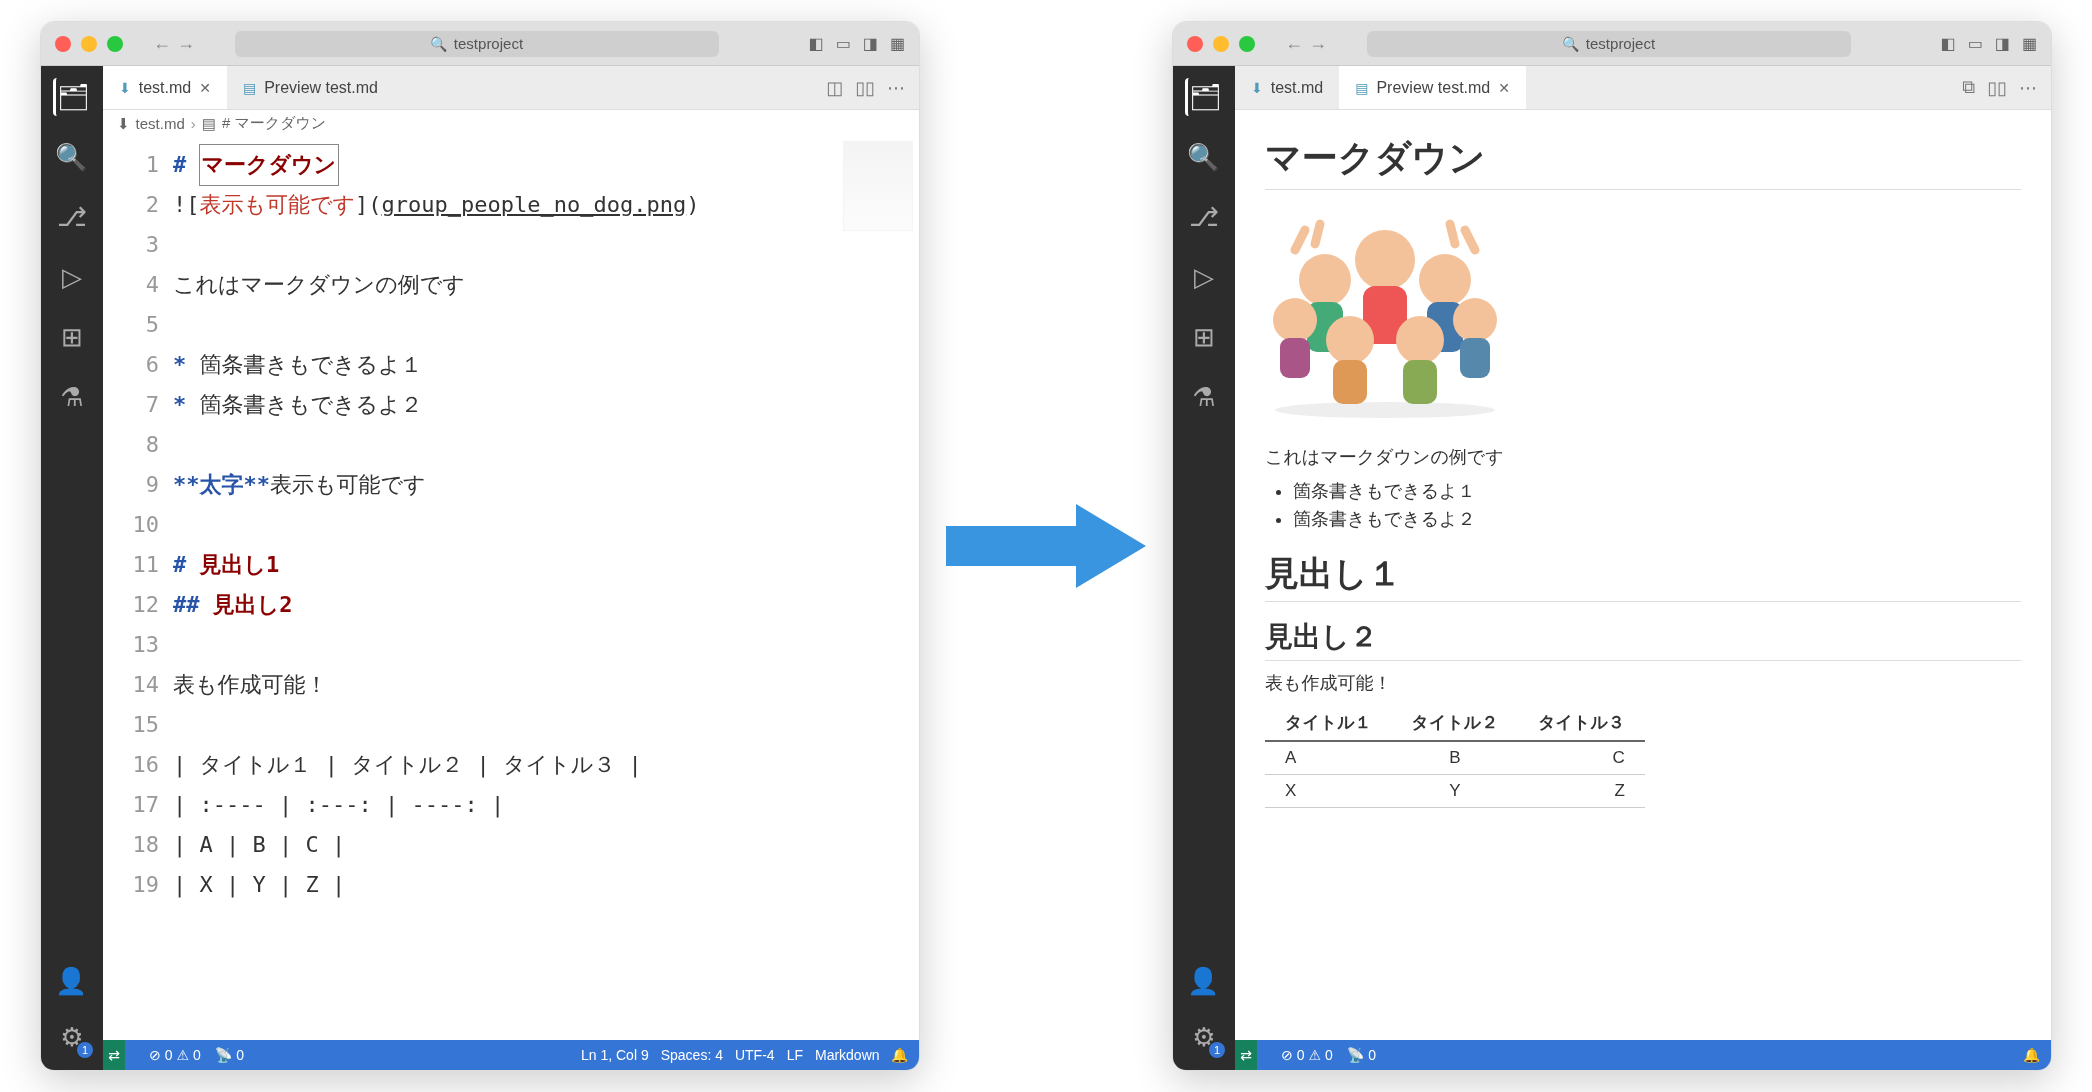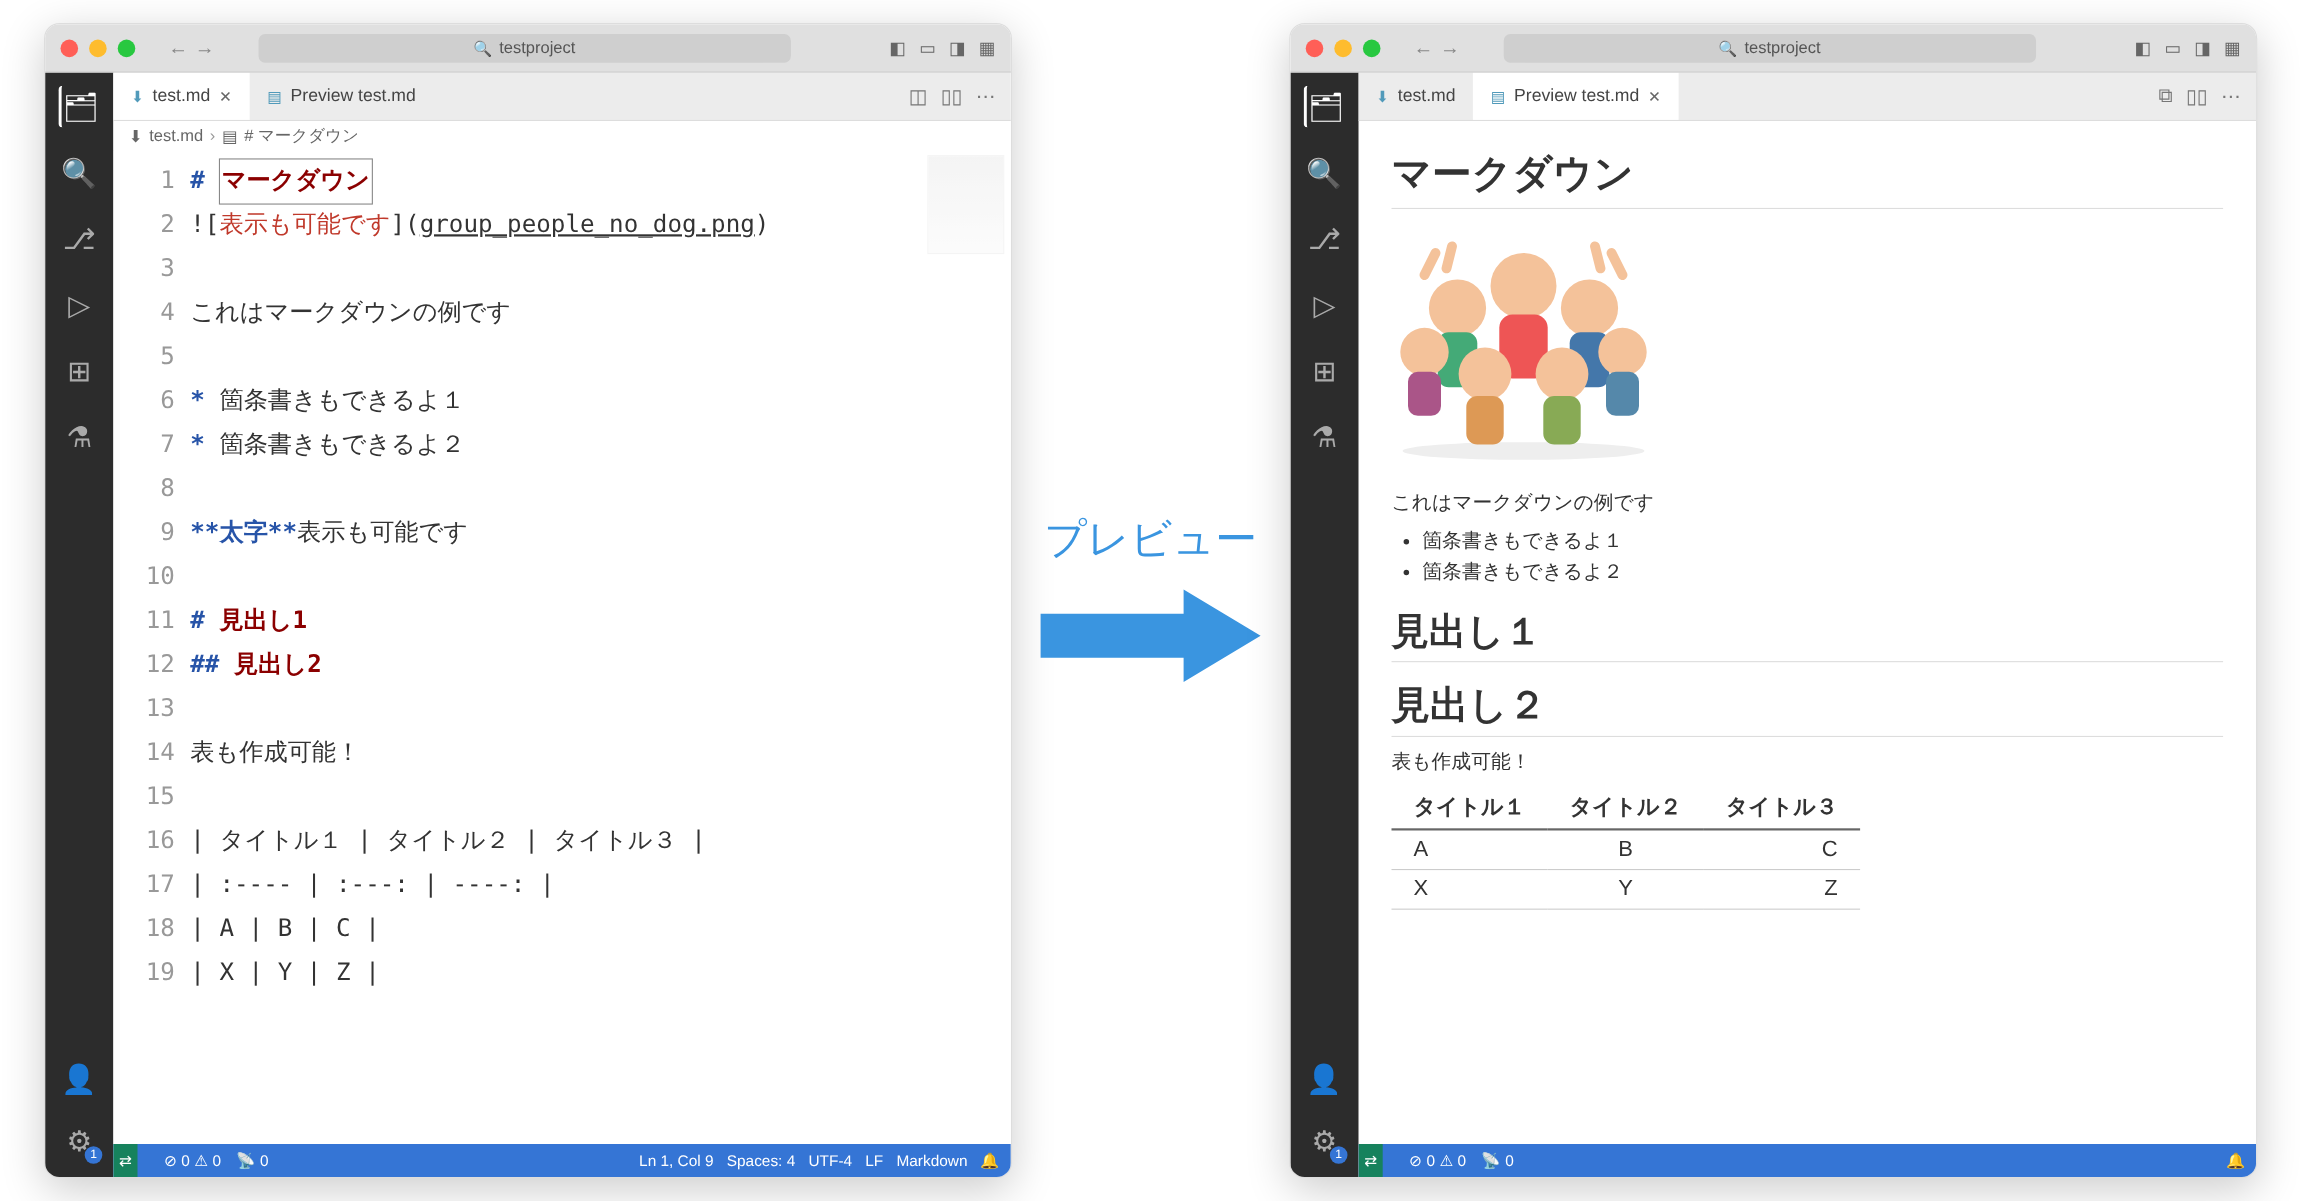--- a/index.html
+++ b/index.html
@@ -114,26 +114,26 @@
 }
 .statusbar .left { display:flex; gap:14px; align-items:center; }
 .statusbar .right { margin-left:auto; display:flex; gap:12px; align-items:center; }
 .statusbar .seg { display:flex; gap:4px; align-items:center; }
 .green-cap { width:22px; height:30px; background:#16825d; display:flex; align-items:center; justify-content:center; margin:-0px 6px 0 -10px; }
 
 
 .preview-content { flex:1; padding:18px 30px 30px 30px; overflow:auto; font-size:18px; color:#333; }
 .preview-content h1 { font-size:36px; font-weight:700; margin:6px 0 14px; border-bottom:1px solid #ddd; padding-bottom:6px; }
 .preview-content h2.huge { font-size:34px; font-weight:700; margin:20px 0 10px; border-bottom:1px solid #ddd; padding-bottom:4px;}
-.preview-content h3.big { font-size:35px; font-weight:700; margin:16px 0 10px; border-bottom:1px solid #ddd; padding-bottom:4px;}
+.preview-content h3.big { font-size:28px; font-weight:700; margin:16px 0 10px; border-bottom:1px solid #ddd; padding-bottom:4px;}
 .preview-content p { margin:10px 0; }
 .preview-content ul { margin:10px 0 10px 28px; }
 .preview-content ul li { margin:4px 0; }
 .preview-content table { border-collapse:collapse; margin-top:8px; }
-.preview-content th, .preview-content td { padding:6px 20px; font-size:20px; }
+.preview-content th, .preview-content td { padding:6px 20px; font-size:17px; }
 .preview-content th { font-weight:700; border-bottom:2px solid #666; }
 .preview-content tr.datarow td { border-bottom:1px solid #ccc; }
 .people-svg { width:240px; height:210px; margin:6px 0 10px; }
 
 
 .center { display:flex; flex-direction:column; align-items:center; gap:12px; }
 .center .label { color:#3a95e0; font-size:38px; font-weight:500; }
 .arrow-svg { width:220px; height:100px; }
 </style>
 </head>
@@ -237,21 +237,20 @@
           <span>LF</span>
           <span>Markdown</span>
           <span>🔔</span>
         </div>
       </div>
     </div>
   </div>
 </div>
 
 <div class="center">
-  <div class="label">プレビュー</div>
   <svg class="arrow-svg" viewBox="0 0 220 100">
     <path d="M10 30 L140 30 L140 8 L210 50 L140 92 L140 70 L10 70 Z" fill="#3a95e0"></path>
   </svg>
 </div>
 
 <div class="window">
   <div class="titlebar">
     <div class="traffic">
       <span class="dot red"></span>
       <span class="dot yellow"></span>

